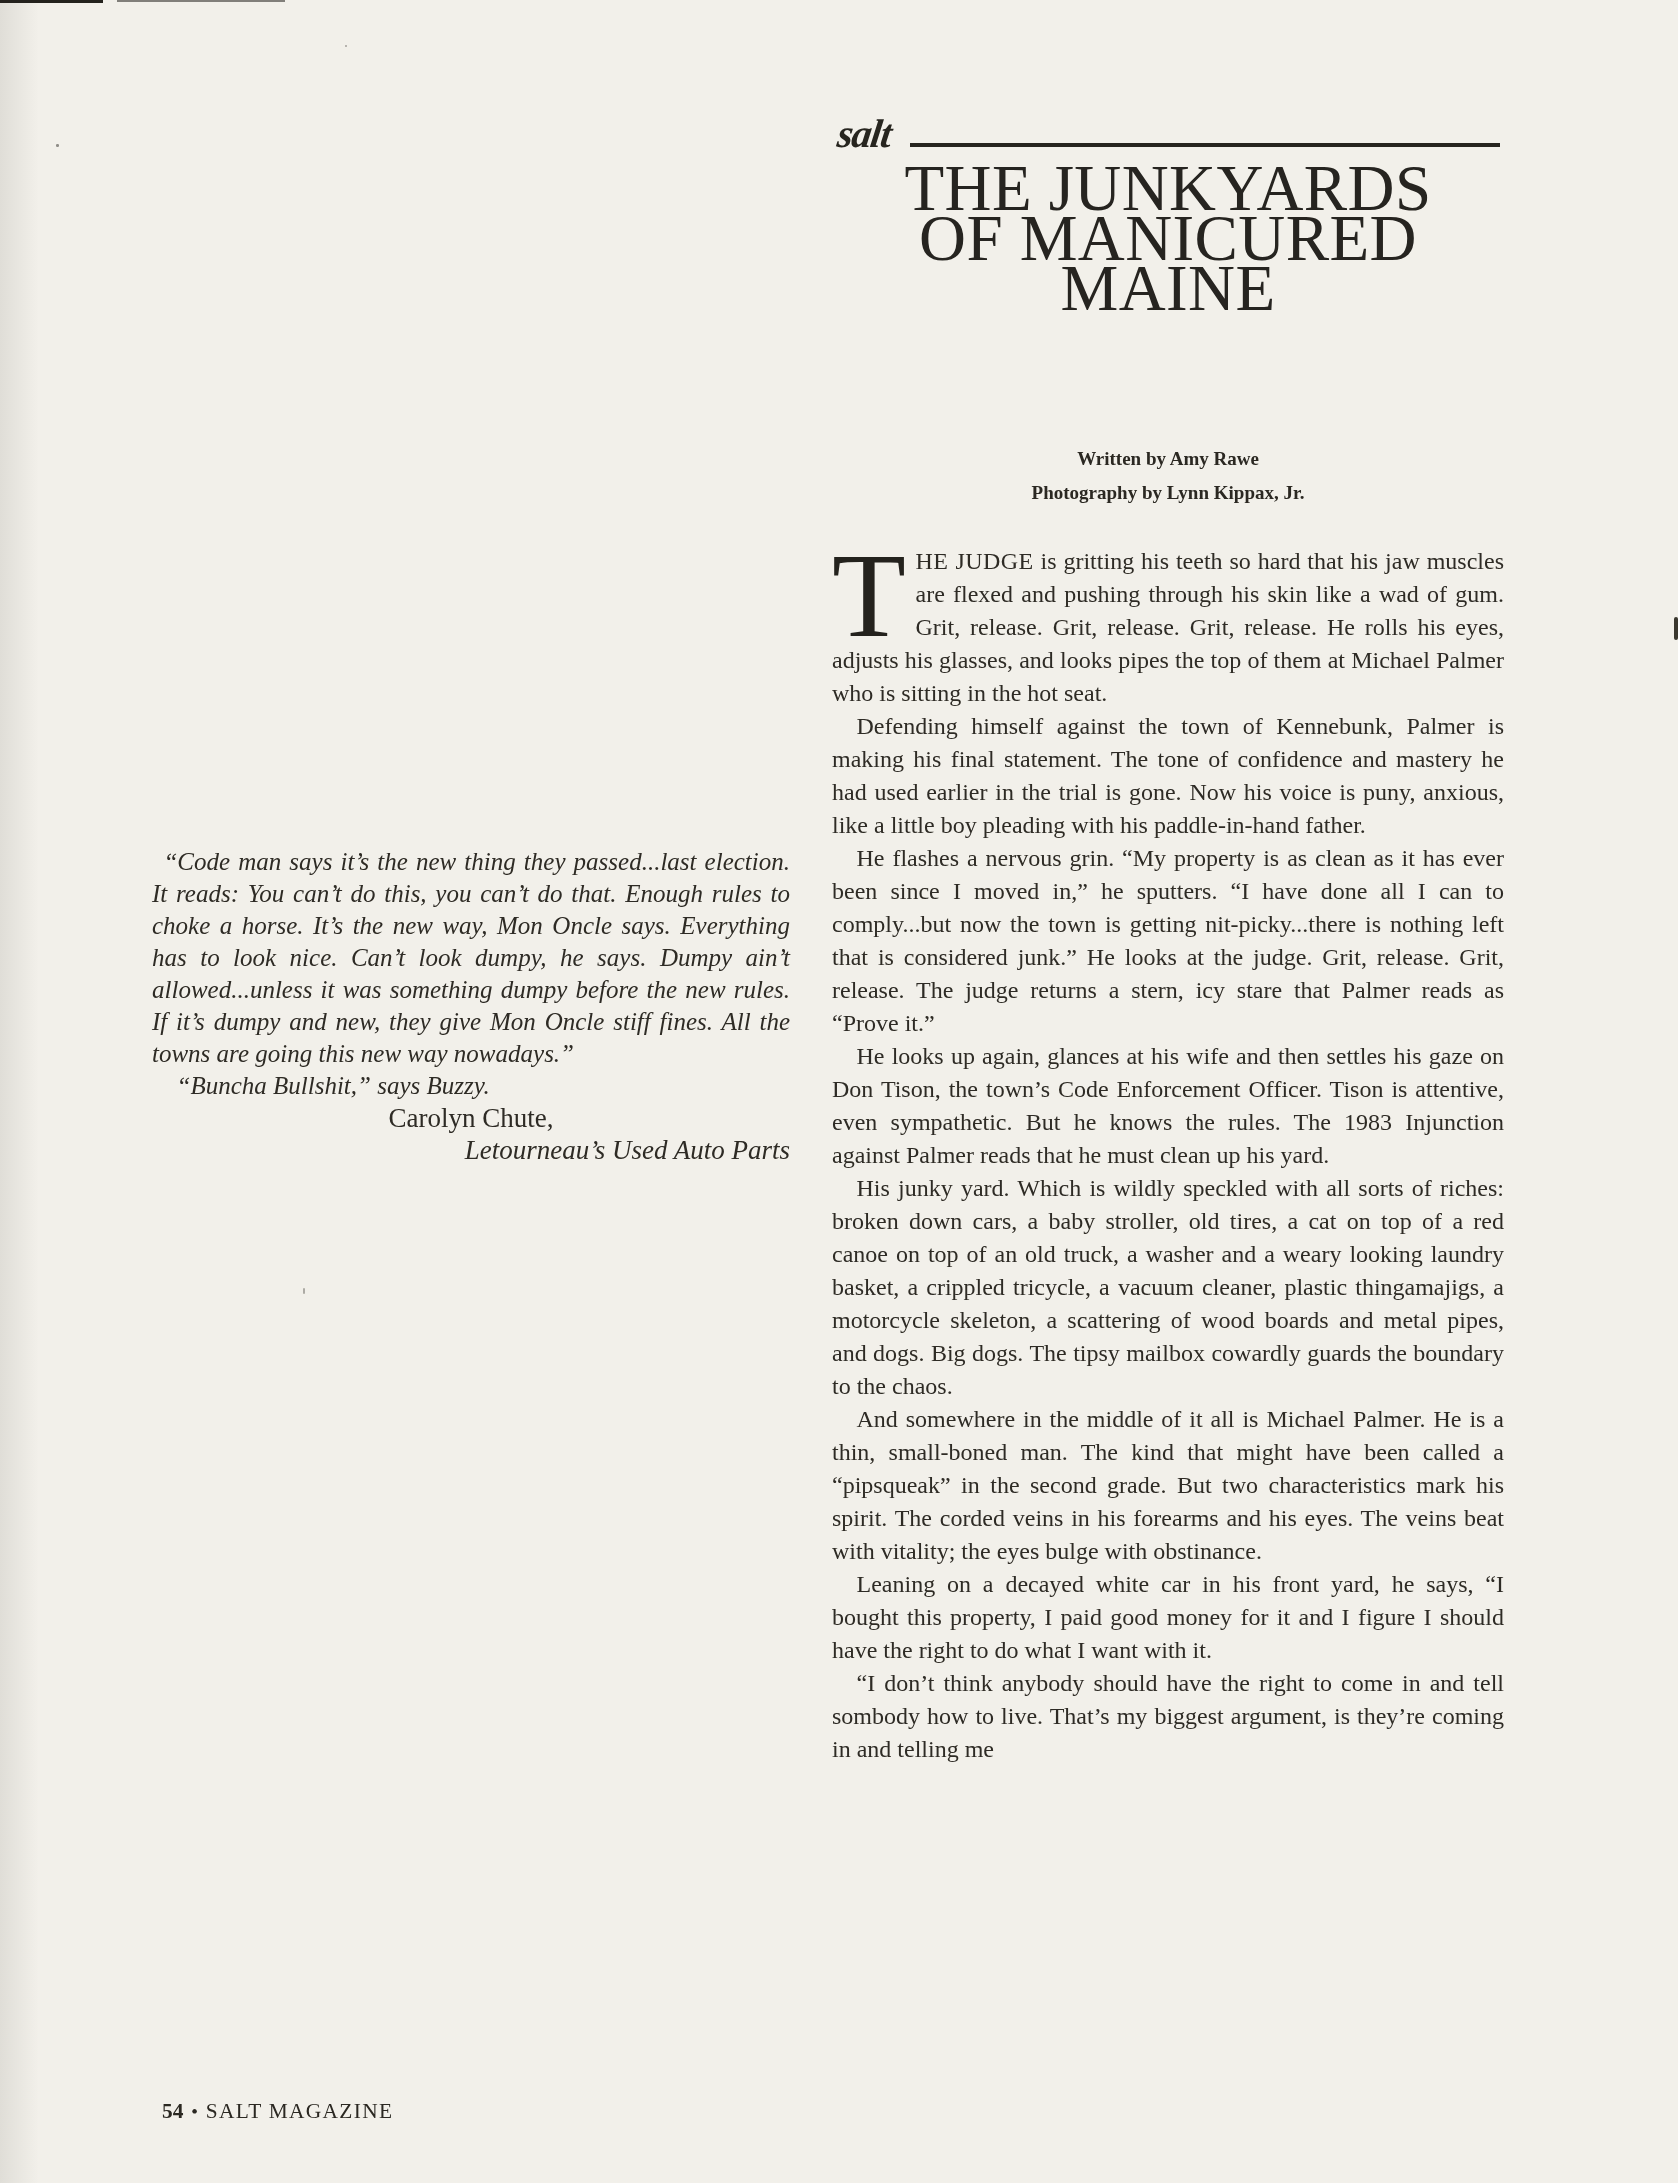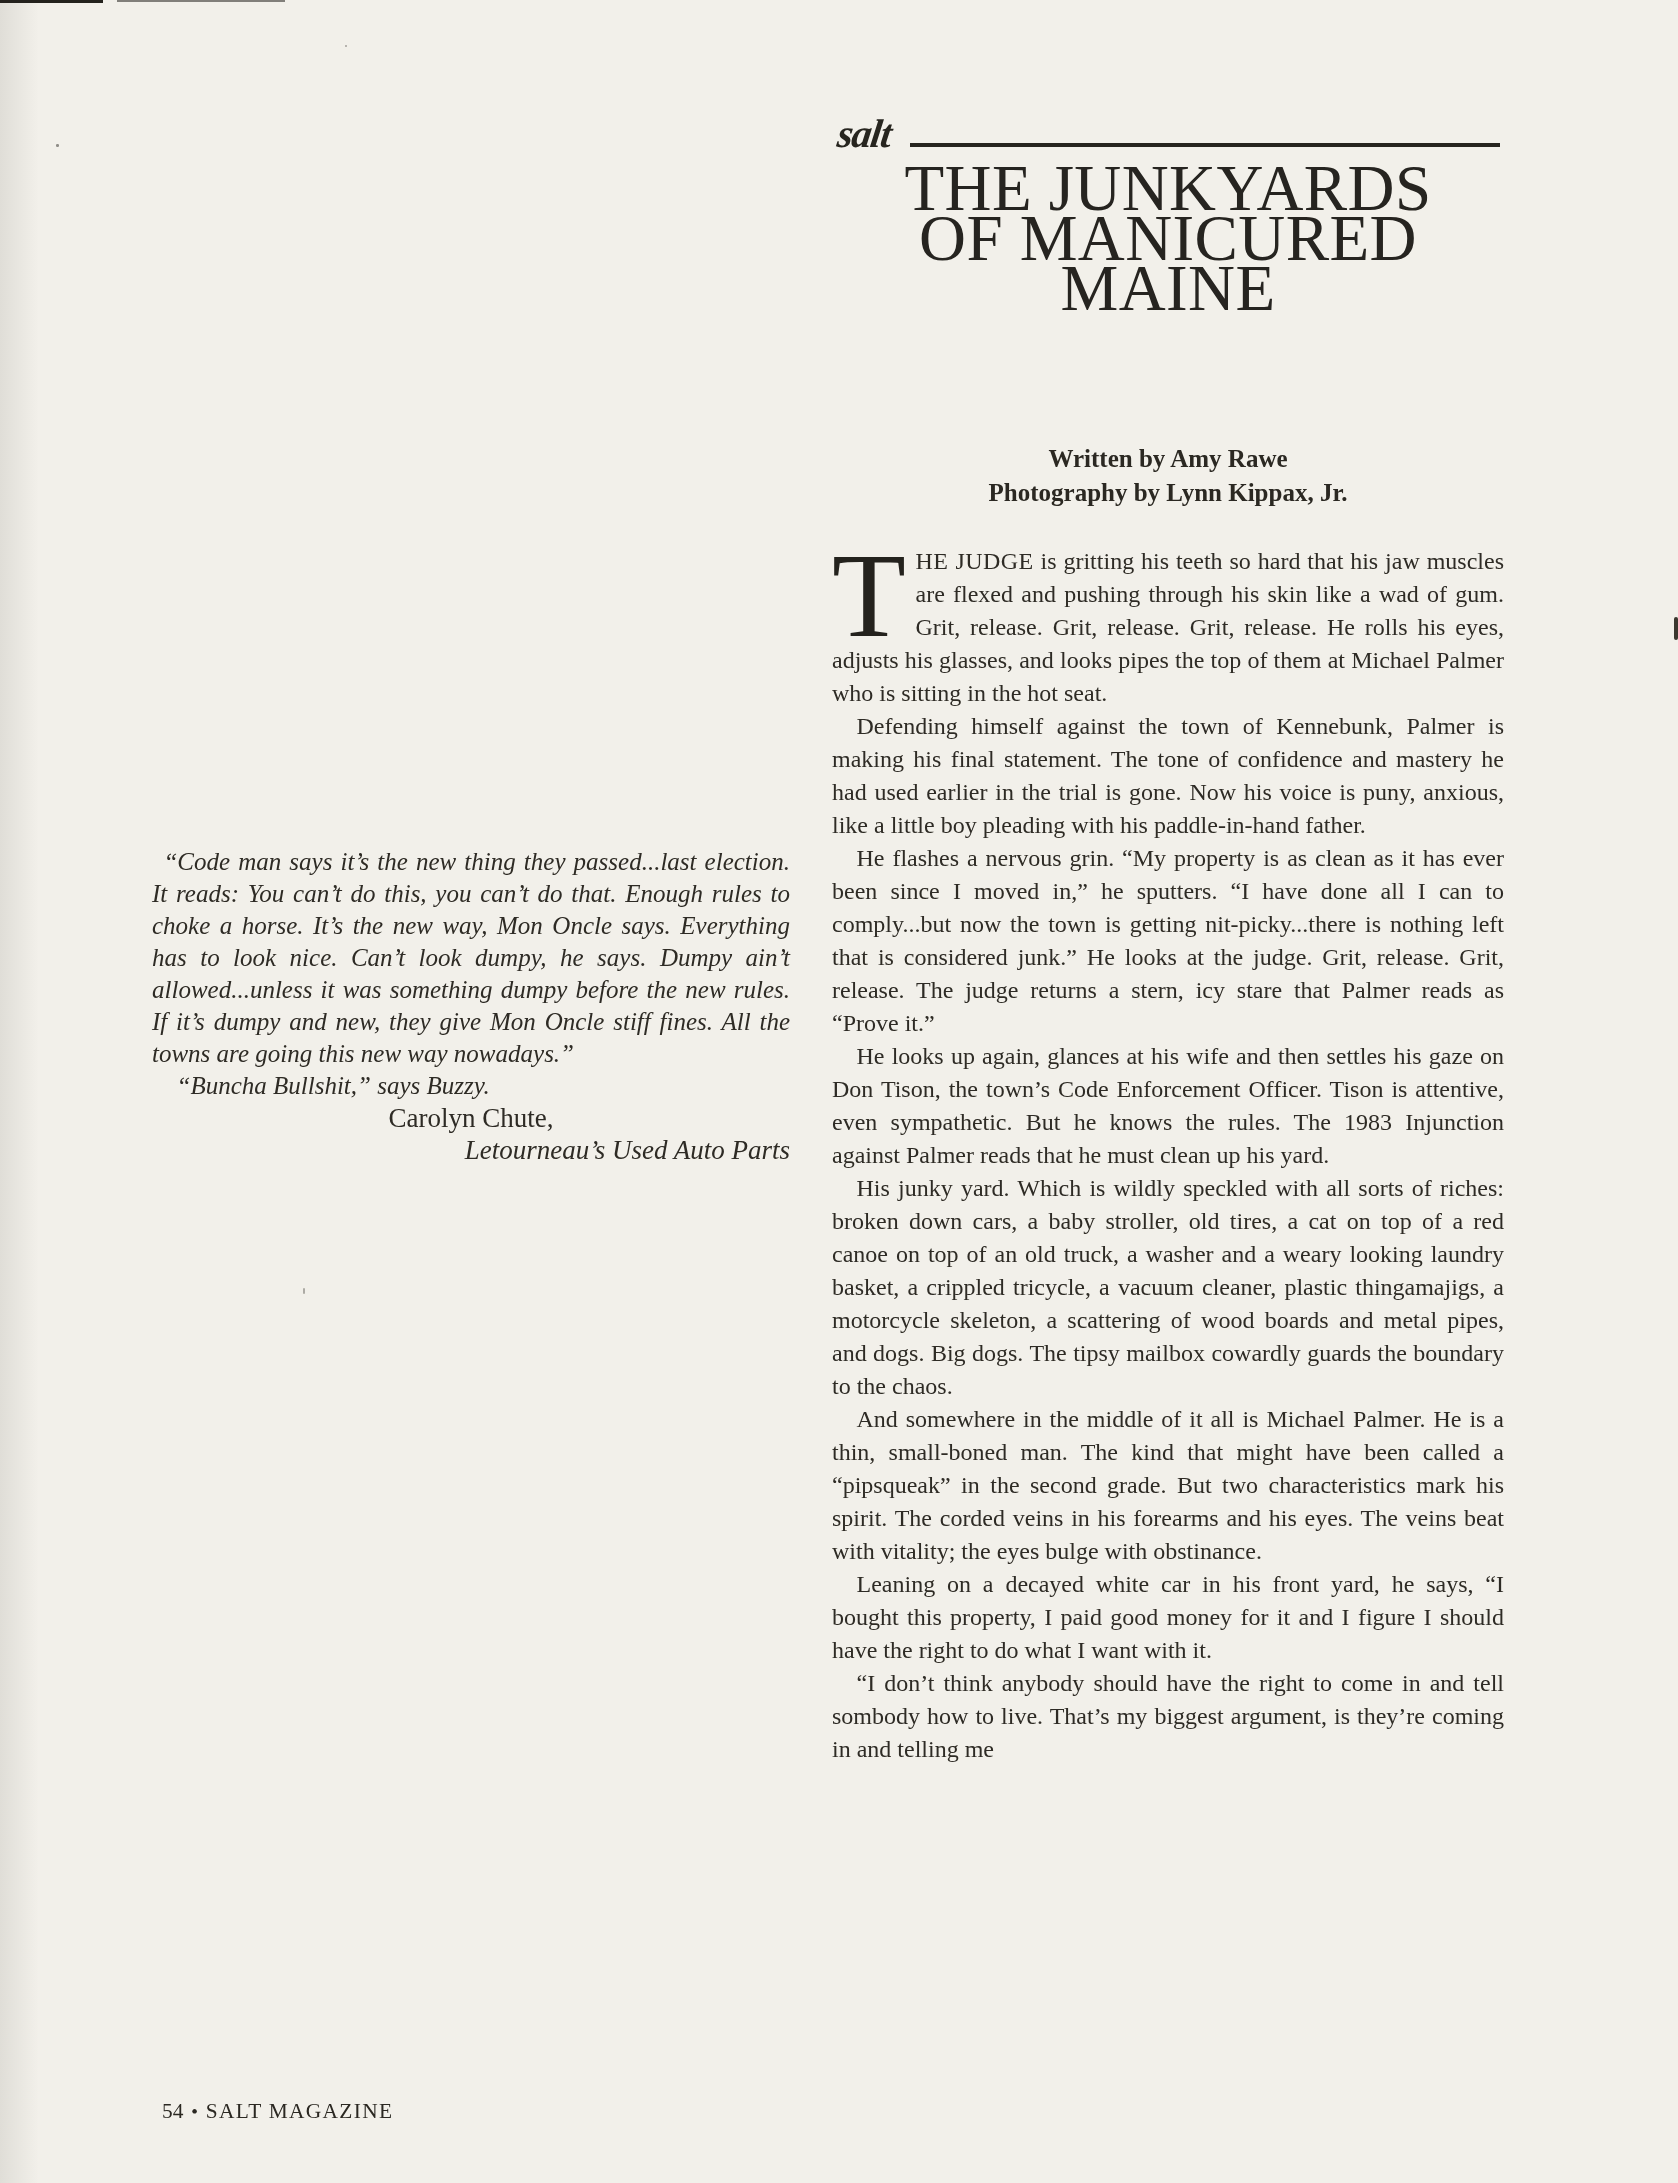--- a/index.html
+++ b/index.html
@@ -38,21 +38,21 @@
   }
 
   
   .title {
     position:absolute; left:832px; top:163px; width:672px;
     text-align:center; font-size:65px; line-height:50px;
     letter-spacing:0.4px; color:#262420;
   }
   .byline {
     position:absolute; left:832px; top:442px; width:672px;
-    text-align:center; font-weight:bold; font-size:25px; line-height:34px;
+    text-align:center; font-weight:bold; font-size:19px; line-height:34px;
     color:#2b2822;
   }
 
   
   .quote {
     position:absolute; left:152px; top:846px; width:638px;
     font-style:italic; font-size:25px; line-height:32px;
     text-align:justify; color:#2e2b25;
   }
   .quote p { margin:0; }
@@ -73,21 +73,21 @@
     float:left; font-size:121px; line-height:92px; height:93px;
     margin:4.4px 9.6px 0 0; color:#24221d;
   }
   .lead-caps { letter-spacing:0.4px; }
 
   
   .footer {
     position:absolute; left:162px; top:2099px;
     font-size:21.4px; color:#2b2822; white-space:nowrap;
   }
-  .footer .pg { font-weight:normal; }
+  .footer .pg { font-weight:bold; }
   .footer .dot { margin:0 7.9px; font-size:19px; }
   .footer .mag { letter-spacing:1.3px; }
 </style>
 </head>
 <body>
 
 <div class="page">
 
   <div class="left-edge"></div>
   <div class="art-top1"></div>

